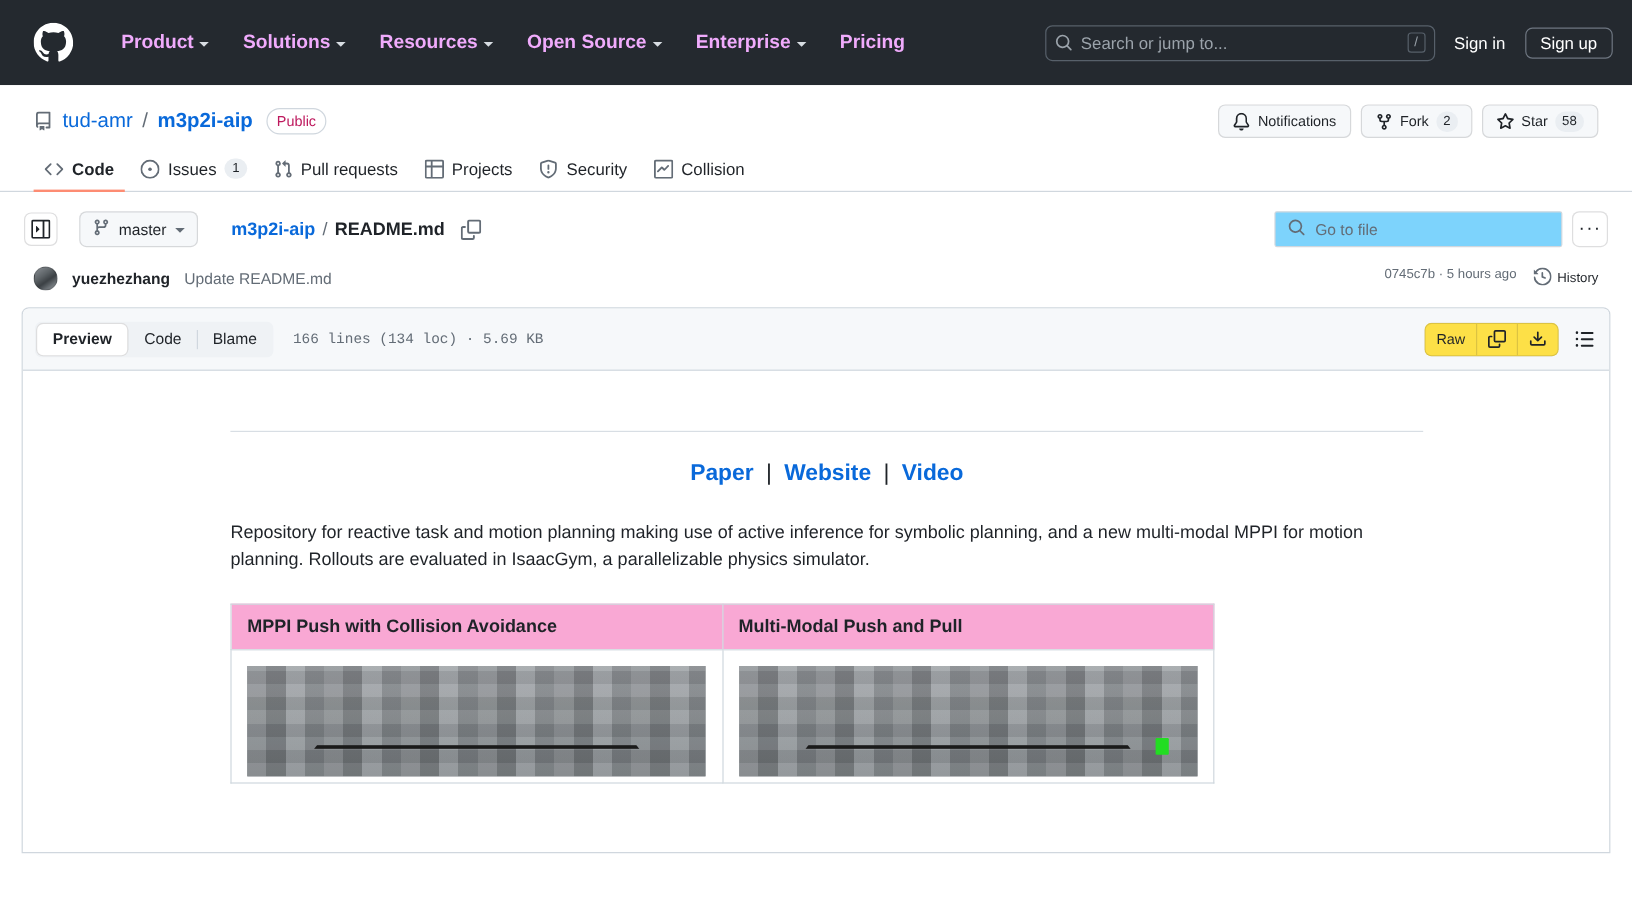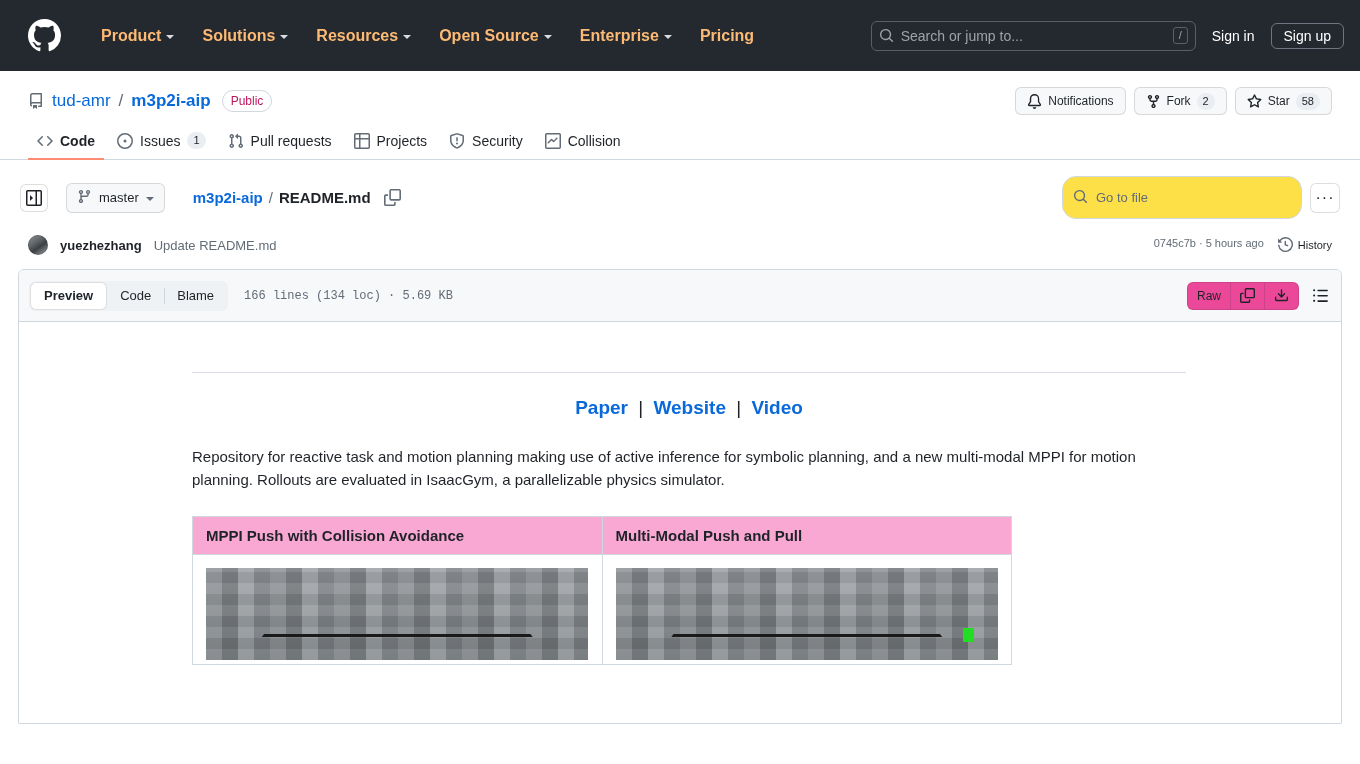--- a/index.html
+++ b/index.html
@@ -18,21 +18,21 @@
     display: flex;
     align-items: center;
     padding: 0 16px 0 28px;
     color: #ffffff;
   }
   .gh-logo { width: 33px; height: 33px; flex: 0 0 auto; }
   .gh-logo svg { display: block; width: 33px; height: 33px; fill: #ffffff; }
   .gh-nav { display: flex; align-items: center; margin-left: 26px; gap: 0; }
   .gh-nav-item {
     display: flex; align-items: center; gap: 5px;
-    font-size: 16px; font-weight: 600; color: #fdba74;
+    font-size: 16px; font-weight: 600; color: #f0abfc;
     padding: 6px 14px; cursor: pointer; white-space: nowrap;
   }
   .caret { width: 0; height: 0; border-left: 4px solid transparent;
            border-right: 4px solid transparent; border-top: 4px solid #d8dde3; margin-top: 2px; }
   .gh-right { margin-left: auto; display: flex; align-items: center; gap: 16px; }
   .gh-search {
     width: 325px; height: 30px; border: 1px solid #57606a; border-radius: 6px;
     background: #24292f; display: flex; align-items: center; padding: 0 7px; gap: 7px;
   }
   .gh-search .s-icon { width: 15px; height: 15px; flex: 0 0 auto; }
@@ -107,22 +107,22 @@
   }
   .branch-btn svg { width: 15px; height: 15px; fill: #636c76; }
   .breadcrumb { display: flex; align-items: center; gap: 6px; font-size: 15px; margin-left: 18px; }
   .bc-repo { color: #0969da; font-weight: 600; cursor: pointer; }
   .bc-sep { color: #636c76; font-weight: 300; }
   .bc-file { color: #1f2328; font-weight: 600; }
   .copy-path { width: 17px; height: 17px; margin-left: 7px; cursor: pointer; }
   .copy-path svg { display:block; width:17px; height:17px; fill:#636c76; }
   .file-nav-right { margin-left: auto; display: flex; align-items: center; gap: 8px; }
   .goto-file {
-    width: 240px; height: 43px; border: 1px solid #d0d7de; border-radius: 14px;
-    background: #fde047; display: flex; align-items: center; padding: 0 10px; gap: 8px;
+    width: 240px; height: 30px; border: 1px solid #d0d7de; border-radius: 2px;
+    background: #7dd3fc; display: flex; align-items: center; padding: 0 10px; gap: 8px;
   }
   .goto-file svg { width: 15px; height: 15px; fill: #636c76; flex: 0 0 auto; }
   .goto-file span { font-size: 13px; color: #636c76; }
   .kebab {
     width: 30px; height: 30px; border: 1px solid rgba(31,35,40,0.15); border-radius: 6px;
     background: #ffffff; display: flex; align-items: center; justify-content: center;
     cursor: pointer; font-size: 16px; color: #1f2328; letter-spacing: 1px;
   }
 
   
@@ -166,21 +166,21 @@
   .seg-item.divider::before {
     content: ""; position: absolute; left: 0; top: 6px; bottom: 6px; width: 1px; background: #d0d7de;
   }
   .file-stats {
     font-family: "Liberation Mono", monospace; font-size: 12px;
     color: #636c76; margin-left: 16px; white-space: nowrap;
   }
   .file-box-header-right { margin-left: auto; display: flex; align-items: center; gap: 10px; }
   .icon-group {
     display: flex; align-items: center; height: 28px;
-    border: 1px solid rgba(31,35,40,0.15); border-radius: 6px; overflow: hidden; background: #ec4899;
+    border: 1px solid rgba(31,35,40,0.15); border-radius: 6px; overflow: hidden; background: #fde047;
   }
   .icon-group .g-item {
     display: flex; align-items: center; justify-content: center;
     padding: 0 9px; height: 26px; cursor: pointer; border-right: 1px solid rgba(31,35,40,0.15);
   }
   .icon-group .g-item:last-child { border-right: none; }
   .icon-group .g-item svg { width: 15px; height: 15px; fill: #1f2328; display: block; }
   .icon-group .raw-label { font-size: 12px; color: #1f2328; }
   .outline-btn { width: 22px; height: 22px; cursor: pointer; display:flex; align-items:center; justify-content:center;}
   .outline-btn svg { width: 17px; height: 17px; fill: #1f2328; display:block; }

